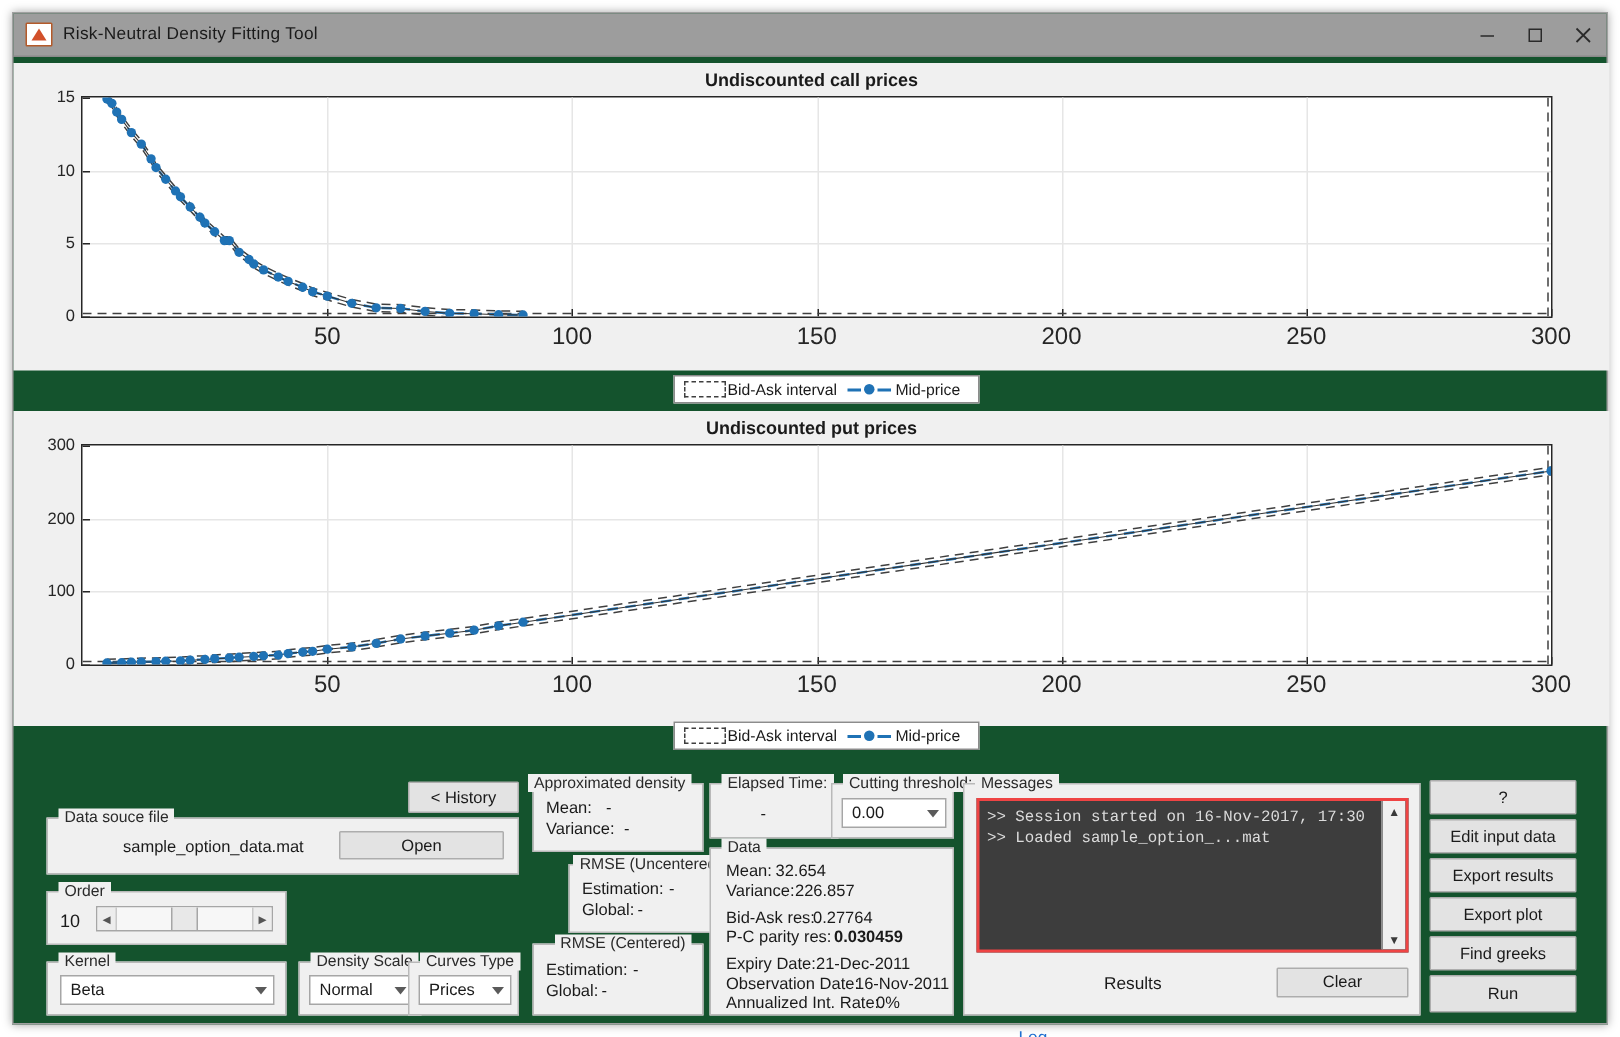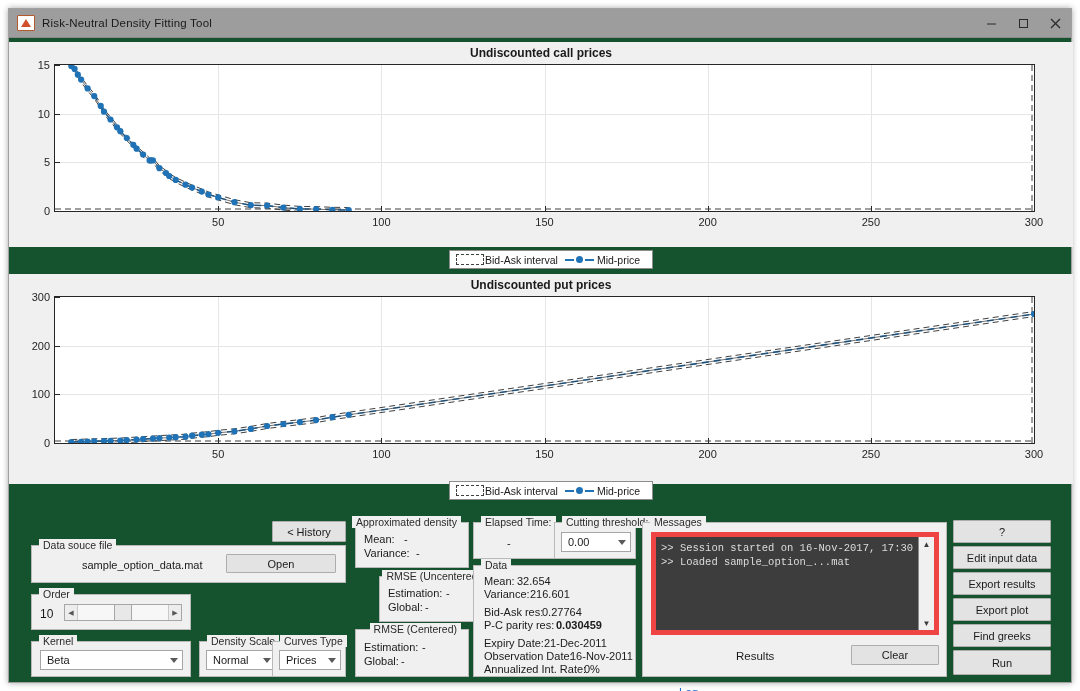--- a/index.html
+++ b/index.html
@@ -22,21 +22,21 @@
           color:#2a2a2a;font-size:13px;line-height:1;}
   .tb-btn svg{display:block;}
   
   .chart-wrap{position:absolute;left:0;background:#f0f0f0;}
   .chart-title{text-align:center;font-weight:bold;font-size:12px;color:#1a1a1a;}
   .plotbox{position:absolute;background:#fff;border:1px solid #262626;
            box-sizing:border-box;}
   .ytick{position:absolute;right:100%;margin-right:5px;font-size:11px;color:#262626;
          transform:translateY(-50%);white-space:nowrap;}
   .ytickmark{position:absolute;left:0;width:5px;height:1px;background:#262626;}
-  .xtick{position:absolute;top:100%;margin-top:5px;font-size:11px;color:#262626;
+  .xtick{position:absolute;top:100%;margin-top:5px;font-size:16px;color:#262626;
          transform:translateX(-50%);white-space:nowrap;}
   .xtickmark{position:absolute;bottom:0;width:1px;height:5px;background:#262626;}
   .gridh{position:absolute;left:0;right:0;height:1px;background:#e6e6e6;}
   .gridv{position:absolute;top:0;bottom:0;width:1px;background:#e6e6e6;}
   
   .legend{position:absolute;background:#fff;border:1px solid #8c8c8c;
           height:19px;display:flex;align-items:center;padding:0 6px;
           font-size:10.5px;color:#1a1a1a;box-sizing:border-box;}
   .lg-patch{width:28px;height:11px;border:1.4px dashed #3f3f3f;margin-right:1px;
             box-sizing:border-box;}
@@ -62,21 +62,21 @@
   
   .slider{position:absolute;background:#f4f4f4;border:1px solid #a6a6a6;box-sizing:border-box;
           display:flex;align-items:stretch;}
   .sl-arrow{width:12px;background:#ededed;border-right:1px solid #c9c9c9;
             display:flex;align-items:center;justify-content:center;font-size:7px;color:#555;}
   .sl-arrow.r{border-right:none;border-left:1px solid #c9c9c9;}
   .sl-track{position:relative;flex:1;background:#f7f7f7;}
   .sl-thumb{position:absolute;top:0;bottom:0;width:16px;background:#e8e8e8;
             border-left:1px solid #a6a6a6;border-right:1px solid #a6a6a6;}
   
-  .console{position:absolute;background:#3d3d3d;border:5px solid #ef4444;
+  .console{position:absolute;background:#3d3d3d;border:2px solid #ef4444;
            box-sizing:border-box;overflow:hidden;}
   .console .line{font-family:"Liberation Mono",monospace;font-size:10.5px;
                  color:#dcdcdc;white-space:pre;padding-left:5px;line-height:14px;}
   .scrollbar{position:absolute;right:0;top:0;bottom:0;width:15px;background:#f0f0f0;
              border-left:1px solid #8c8c8c;display:flex;flex-direction:column;
              justify-content:space-between;align-items:center;}
   .sb-arrow{height:14px;display:flex;align-items:center;justify-content:center;
             font-size:8px;color:#3a3a3a;}
   .link{color:#1f6fd0;margin-top:36px;}
 </style>
@@ -352,21 +352,21 @@
       <span class="val">0.00</span>
       <span class="arrow"></span>
     </div>
   </div>
 
   <div class="panel" style="left:464px;top:556px;width:163px;height:112px;">
     <span class="ptitle left">Data</span>
     <span class="txt" style="left:10px;top:9px;">Mean:</span>
     <span class="txt" style="left:43px;top:9px;">32.654</span>
     <span class="txt" style="left:10px;top:22px;">Variance:</span>
-    <span class="txt" style="left:56px;top:22px;">216.601</span>
+    <span class="txt" style="left:56px;top:22px;">226.857</span>
     <span class="txt" style="left:10px;top:40px;">Bid-Ask res:</span>
     <span class="txt" style="left:68px;top:40px;">0.27764</span>
     <span class="txt" style="left:10px;top:53px;">P-C parity res:</span>
     <span class="txt" style="left:82px;top:53px;font-weight:bold;">0.030459</span>
     <span class="txt" style="left:10px;top:71px;">Expiry Date:</span>
     <span class="txt" style="left:70px;top:71px;">21-Dec-2011</span>
     <span class="txt" style="left:10px;top:84px;">Observation Date:</span>
     <span class="txt" style="left:96px;top:84px;">16-Nov-2011</span>
     <span class="txt" style="left:10px;top:97px;">Annualized Int. Rate:</span>
     <span class="txt" style="left:110px;top:97px;">0%</span>

